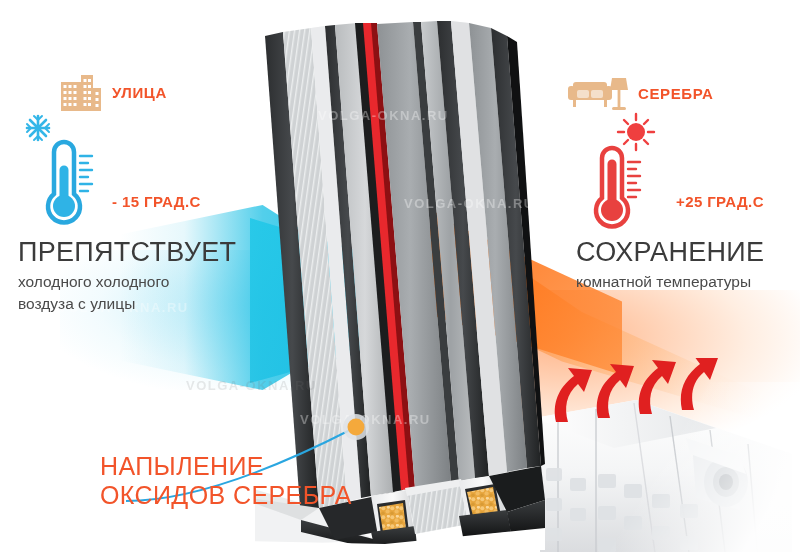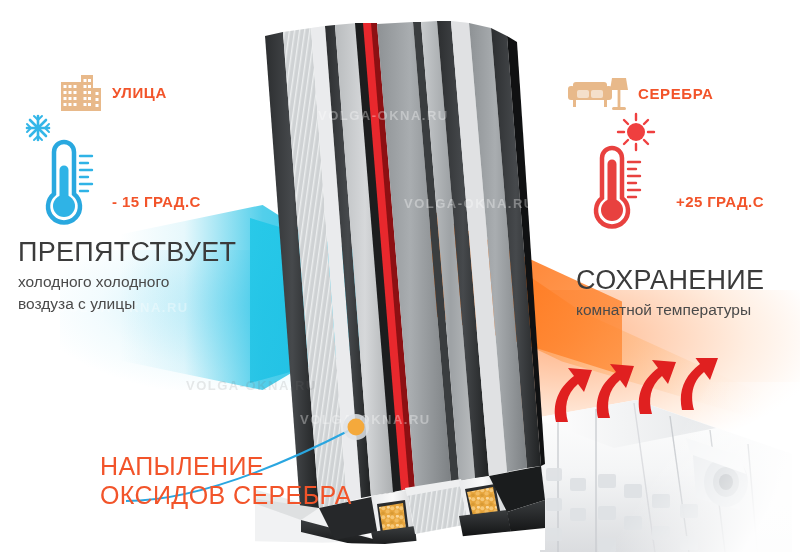--- a/index.html
+++ b/index.html
@@ -99,21 +99,21 @@
   #thermo-warm { left: 588px; top: 112px; }
   .temp-label {
     font-size: 15px; font-weight: bold; letter-spacing: 0.4px;
     color: #f2542a; white-space: nowrap; margin-bottom: 22px;
   }
 
   .headline {
     position: absolute; z-index: 12;
   }
   #head-left  { left: 18px;  top: 238px; }
-  #head-right { left: 576px; top: 238px; margin-top: 28px; }
+  #head-right { left: 576px; top: 238px; }
   .headline .h1 {
     font-size: 27px; color: #3b3b3b; letter-spacing: 0.3px;
     line-height: 1.05; white-space: nowrap; font-weight: normal;
   }
   .headline .h2 {
     font-size: 15.5px; color: #4a4a4a; line-height: 1.38;
     margin-top: 5px; font-weight: normal;
   }
 
   #label-coating {

